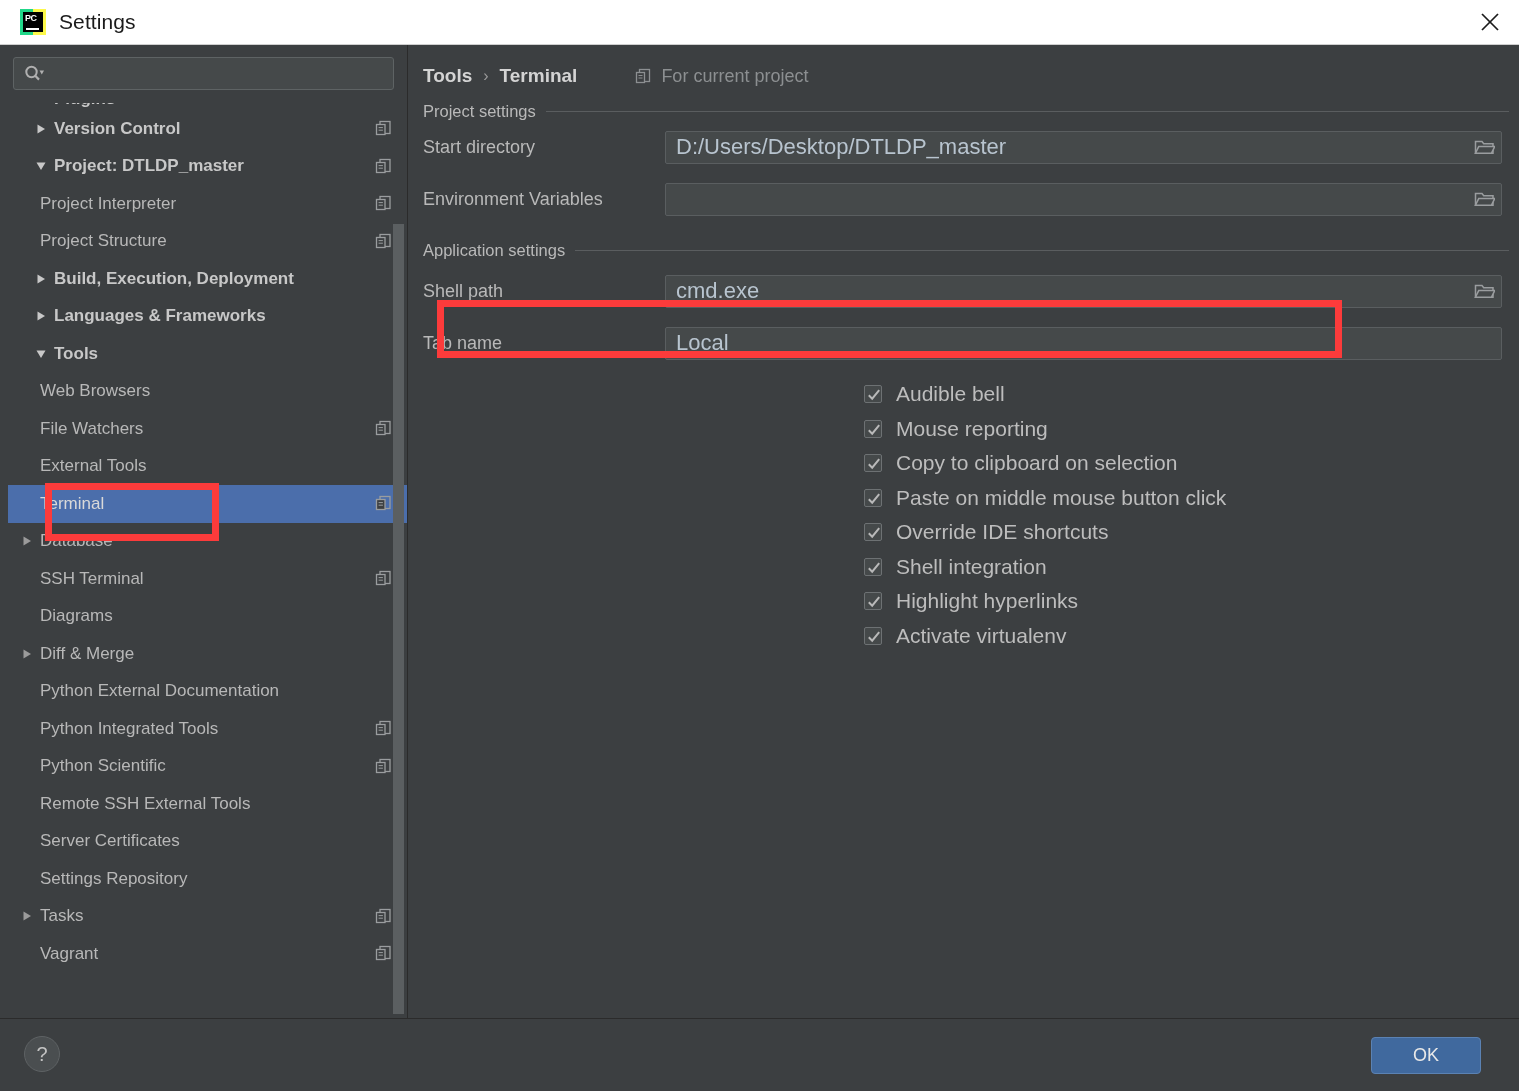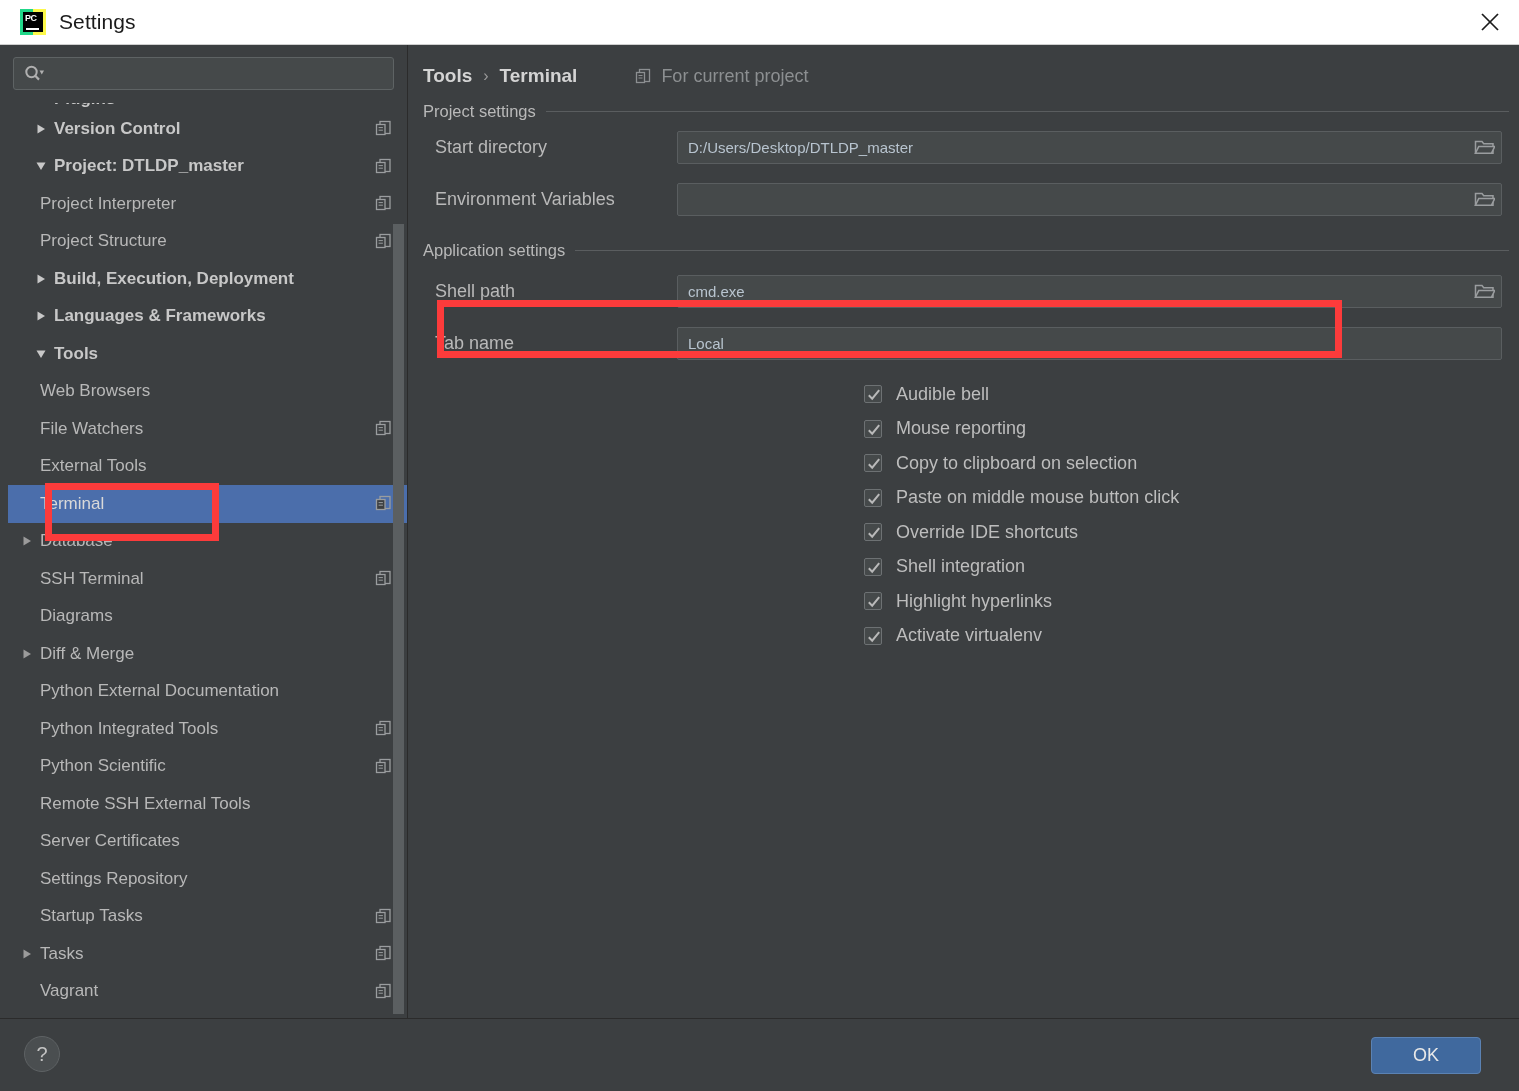--- a/index.html
+++ b/index.html
@@ -148,53 +148,53 @@
     display: flex; align-items: center;
     color: #b9b9b9; font-size: 16.5px;
     padding-left: 14px;
   }
   .group-title .gl {
     flex: 1; height: 1px; background: #5a5d5f; margin-left: 10px; margin-right: 10px;
   }
 
   .field-row {
     display: flex; align-items: center;
-    height: 52px; padding-left: 26px;
+    height: 52px; padding-left: 14px;
   }
   .field-label {
     color: #b9b9b9; font-size: 18px;
     width: 242px; flex: 0 0 242px;
   }
   .field-input {
     position: relative;
     height: 33px; flex: 1; margin-right: 17px;
     background: #45494a; border: 1px solid #5a5e60; border-radius: 2px;
     display: flex; align-items: center;
   }
   .field-input .val {
-    flex: 1; color: #b8c4cf; font-size: 15px; padding-left: 10px;
+    flex: 1; color: #b8c4cf; font-size: 22px; padding-left: 10px;
     white-space: nowrap; overflow: hidden;
   }
   .field-input .folder {
     width: 34px; flex: 0 0 34px;
     display: flex; align-items: center; justify-content: center;
     cursor: pointer;
   }
 
   .cb-row {
     display: flex; align-items: center;
     height: 34.5px; padding-left: 455px;
   }
   .cb-box {
     width: 18px; height: 18px; flex: 0 0 18px;
     background: #45494a; border: 1px solid #6d7173; border-radius: 2px;
     position: relative; margin-right: 14px;
   }
   .cb-box svg { position: absolute; left: 2px; top: 2px; }
-  .cb-label { color: #bdbdbd; font-size: 18px; }
+  .cb-label { color: #bdbdbd; font-size: 21px; }
 
   
   #footer {
     position: absolute; left: 0; top: 1018px;
     width: 1519px; height: 73px;
     background: #3c3f41;
     border-top: 1px solid #2b2b2b;
   }
   #help-btn {
     position: absolute; left: 24px; top: 17px;
@@ -554,32 +554,20 @@
           <span class="copy-icon empty">
             <svg width="17" height="17" viewBox="0 0 17 17">
               <rect x="5" y="1.5" width="10" height="12" fill="none" stroke="#9a9d9f" stroke-width="1.3"></rect>
               <rect x="1.5" y="4.5" width="8.5" height="10" fill="#3c3f41" stroke="#9a9d9f" stroke-width="1.3"></rect>
               <line x1="3.6" y1="7.6" x2="7.9" y2="7.6" stroke="#9a9d9f" stroke-width="1"></line>
               <line x1="3.6" y1="10.2" x2="7.9" y2="10.2" stroke="#9a9d9f" stroke-width="1"></line>
             </svg>
           </span>
         </div>
         <div class="tree-row lvl2">
-          <span class="arrow"></span>
-          <span class="lbl">Startup Tasks</span>
-          <span class="copy-icon">
-            <svg width="17" height="17" viewBox="0 0 17 17">
-              <rect x="5" y="1.5" width="10" height="12" fill="none" stroke="#9a9d9f" stroke-width="1.3"></rect>
-              <rect x="1.5" y="4.5" width="8.5" height="10" fill="#3c3f41" stroke="#9a9d9f" stroke-width="1.3"></rect>
-              <line x1="3.6" y1="7.6" x2="7.9" y2="7.6" stroke="#9a9d9f" stroke-width="1"></line>
-              <line x1="3.6" y1="10.2" x2="7.9" y2="10.2" stroke="#9a9d9f" stroke-width="1"></line>
-            </svg>
-          </span>
-        </div>
-        <div class="tree-row lvl2">
           <span class="arrow">
             <svg width="12" height="12" viewBox="0 0 12 12">
               <polygon points="2.5,1.5 10,6 2.5,10.5" fill="#9b9b9b"></polygon>
             </svg>
           </span>
           <span class="lbl">Tasks</span>
           <span class="copy-icon">
             <svg width="17" height="17" viewBox="0 0 17 17">
               <rect x="5" y="1.5" width="10" height="12" fill="none" stroke="#9a9d9f" stroke-width="1.3"></rect>
               <rect x="1.5" y="4.5" width="8.5" height="10" fill="#3c3f41" stroke="#9a9d9f" stroke-width="1.3"></rect>

